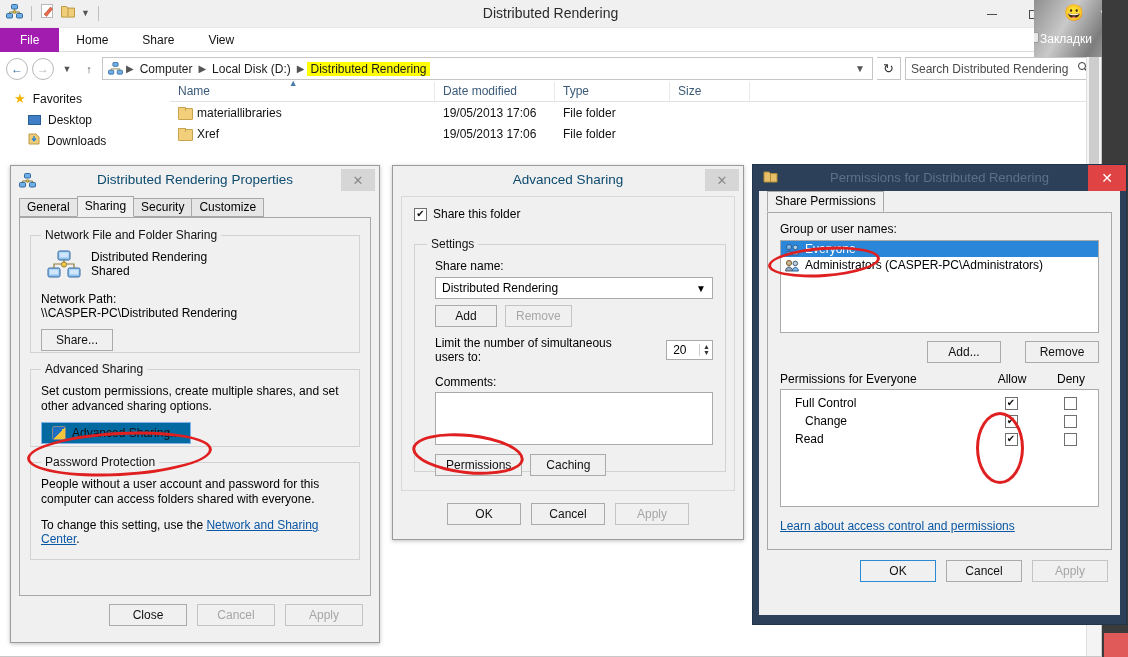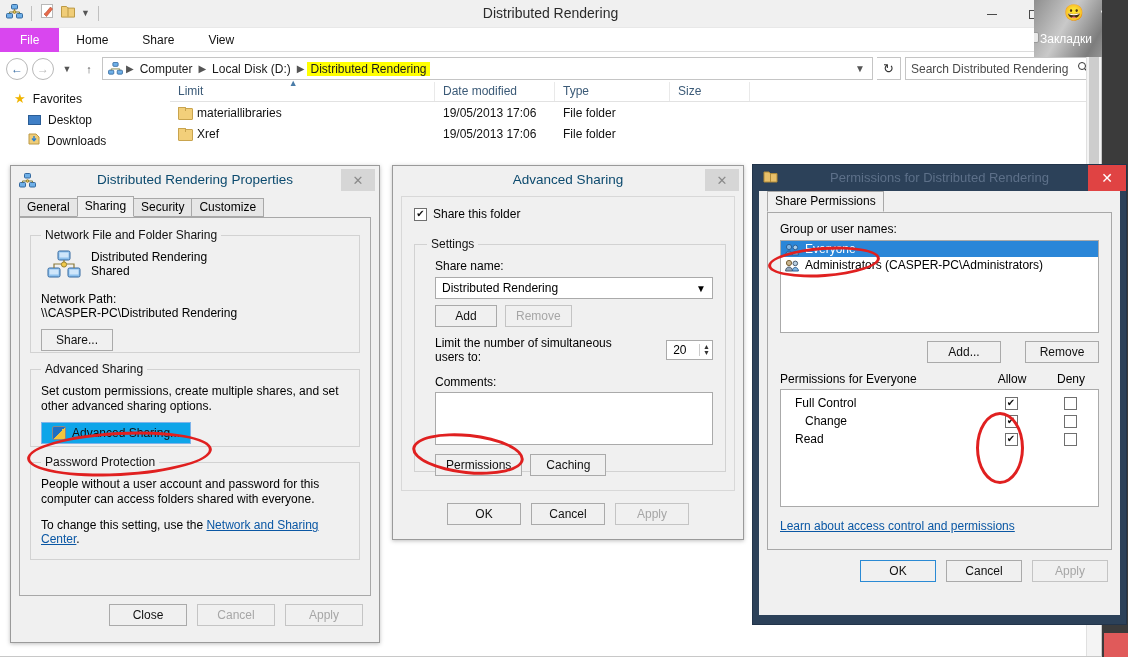--- a/index.html
+++ b/index.html
@@ -30,21 +30,21 @@
     font-size:14px; color:#2b2b2b;
   }
   .win-ctrls { position:absolute; right:0; top:0; display:flex; height:28px; }
   .win-btn { width:42px; height:28px; display:flex; align-items:center; justify-content:center; color:#4a4a4a; font-size:12px;}
   .win-btn.close { width:46px; background:#dcdcdc; color:#8a8a8a; font-size:14px;}
 
   
   .ribbon { height:24px; background:#fff; border-bottom:1px solid #dcdcdc; position:relative; }
   .rb-tabs { display:flex; height:24px; }
   .rb-tab { padding:0 17px; line-height:24px; font-size:12px; color:#111; }
-  .rb-tab.file { background:#d946ef; color:#fff; padding:0 20px; }
+  .rb-tab.file { background:#a21caf; color:#fff; padding:0 20px; }
   .rb-right { position:absolute; right:6px; top:3px; display:flex; align-items:center; gap:7px;}
   .chev-dn { color:#555; font-size:11px; }
   .help-icon {
     width:16px; height:16px; border-radius:50%; background:#1a7fd4; color:#fff;
     font-size:11px; font-weight:bold; display:flex; align-items:center; justify-content:center;
   }
 
   
   .addr-row { height:30px; display:flex; align-items:center; padding:3px 6px 0 6px; gap:4px; background:#fff;}
   .nav-circle {
@@ -124,21 +124,21 @@
 
   fieldset.grp { border:1px solid #d2d2d2; margin:0; padding:8px 10px 10px 10px; }
   fieldset.grp legend { font-size:12px; padding:0 4px; color:#111; }
 
   .btn {
     border:1px solid #aaa; background:#f0f0f0; font-size:12px; padding:3px 10px;
     min-width:72px; text-align:center; color:#111; font-family:"Liberation Sans", sans-serif;
   }
   .btn.disabled { color:#a6a6a6; border-color:#c4c4c4; }
   .btn.default { border:1px solid #2a8ad4; }
-  .btn.focusblue { background:#0ea5e9; border:1px solid #7eb4ea; }
+  .btn.focusblue { background:#0369a1; border:1px solid #7eb4ea; }
   .lnk { color:#0a57a4; text-decoration:underline; }
 
   .chk { width:13px; height:13px; border:1px solid #6f6f6f; background:#fff; display:inline-flex; align-items:center; justify-content:center; font-size:10px; color:#111; line-height:1;}
 
   .combo { border:1px solid #aaa; background:#fff; height:22px; display:flex; align-items:center; justify-content:space-between; padding:0 6px; font-size:12px;}
   .spin { border:1px solid #aaa; background:#fff; height:20px; width:50px; display:flex; align-items:center; justify-content:space-between; padding:0 2px 0 6px; font-size:12px;}
   .spin-arrows { display:flex; flex-direction:column; line-height:6px; font-size:7px; color:#333; border-left:1px solid #ccc; padding-left:3px;}
   .txtarea { border:1px solid #aaa; background:#fff; }
 
   .listbox { border:1px solid #aaa; background:#fff; }
@@ -269,21 +269,21 @@
               </svg>
           </span>
           <span>Downloads</span>
         </div>
       </div>
 
       <div class="ex-list">
         <div class="list-hdr">
           <div class="hcell" style="width:265px">
             <span class="sort-caret">▲</span>
-            <span>Limit</span>
+            <span>Name</span>
           </div>
           <div class="hcell" style="width:120px"><span>Date modified</span></div>
           <div class="hcell" style="width:115px"><span>Type</span></div>
           <div class="hcell" style="width:80px"><span>Size</span></div>
         </div>
         <div class="list-row">
           <div class="lcell" style="width:265px">
             <span class="folder"></span>
             <span>materiallibraries</span>
           </div>

